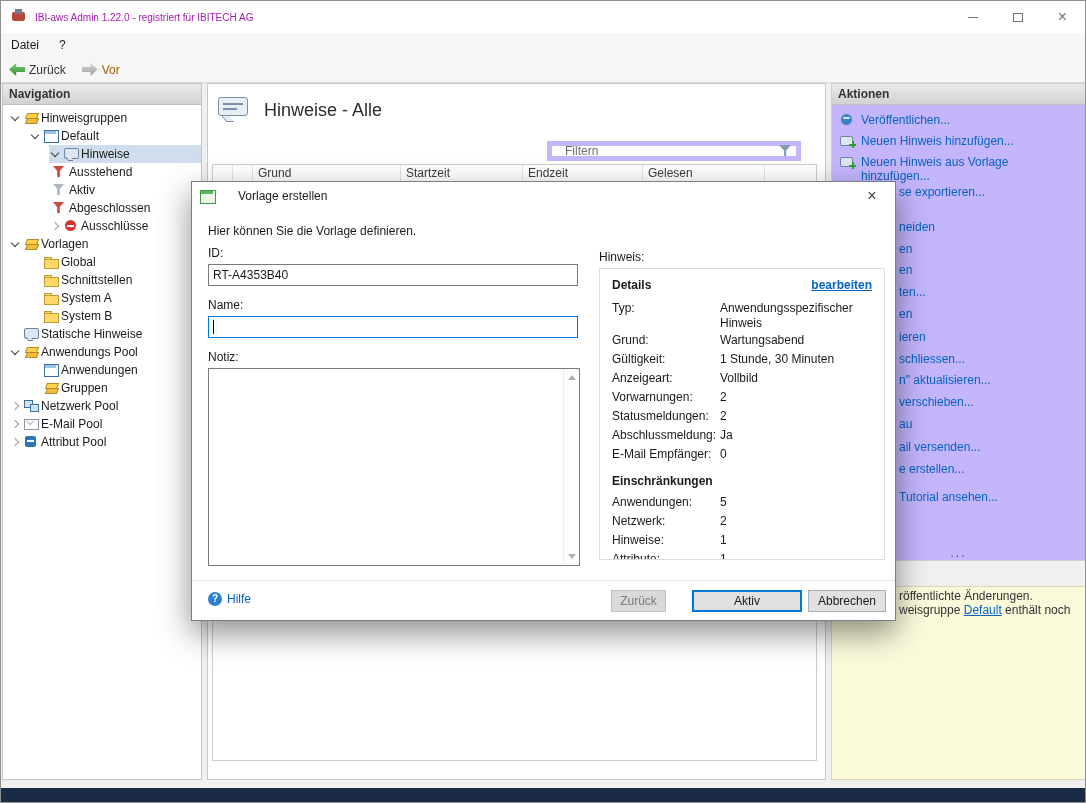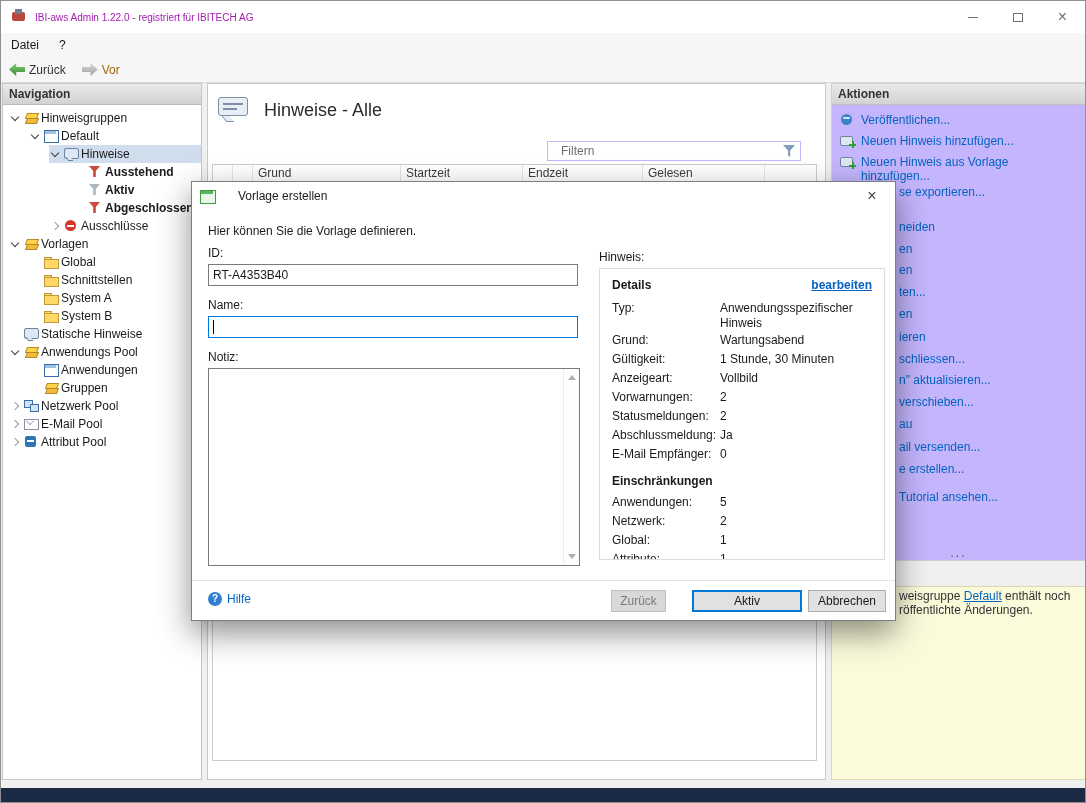--- a/index.html
+++ b/index.html
@@ -36,21 +36,21 @@
   .panel-header { height:21px; background:linear-gradient(#eaeaea,#d2d2d2); border-bottom:1px solid #bdbdbd; display:flex; align-items:center; padding-left:6px; font-weight:bold; color:#333; }
   .nav-panel { position:absolute; left:1px; top:82px; width:200px; height:697px; background:#ffffff; border:1px solid #c6c6c6; }
   .content-panel { position:absolute; left:206px; top:82px; width:619px; height:697px; background:#ffffff; border:1px solid #c8c8c8; }
   .actions-panel { position:absolute; left:830px; top:82px; width:255px; height:478px; background:#c4b5fd; border:1px solid #d0d0d0; }
 
   
   .tree { padding-top:4px; }
   .tree-item { display:flex; height:18px; align-items:center; }
   .row-inner { display:flex; align-items:center; flex:1; height:18px; }
   .tree-item.selected .row-inner { background:#cfdded; }
-  .lvl0 { padding-left:6px; } .lvl1 { padding-left:26px; } .lvl2 { padding-left:46px; } .lvl3 { padding-left:70px;font-weight:bold; }
+  .lvl0 { padding-left:6px; } .lvl1 { padding-left:26px; } .lvl2 { padding-left:46px; } .lvl3 { padding-left:34px; }
   .tlabel { margin-left:2px; white-space:nowrap; }
   .chev { width:13px; height:12px; position:relative; flex:none; }
   .chev.down::before { content:""; position:absolute; left:3px; top:2px; width:5px; height:5px; border-right:1.5px solid #3c3c3c; border-bottom:1.5px solid #3c3c3c; transform:rotate(45deg); }
   .chev.right::before { content:""; position:absolute; left:3px; top:3px; width:5px; height:5px; border-right:1.5px solid #9a9a9a; border-bottom:1.5px solid #9a9a9a; transform:rotate(-45deg); }
   .ti { width:15px; height:14px; position:relative; flex:none; margin-left:2px; }
   .ic-stack::before { content:""; position:absolute; left:2px; top:2px; width:10px; height:4px; background:#ffd24a; border:1px solid #b08d2a; transform:skewX(-20deg); }
   .ic-stack::after { content:""; position:absolute; left:2px; top:7px; width:10px; height:4px; background:#f5b93c; border:1px solid #b08d2a; transform:skewX(-20deg); }
   .ic-window::before { content:""; position:absolute; left:0; top:1px; width:13px; height:11px; background:#fff; border:1px solid #3a6ea5; }
   .ic-window::after { content:""; position:absolute; left:1px; top:2px; width:11px; height:3px; background:#9cc3e5; }
   .ic-bubble::before { content:""; position:absolute; left:0; top:1px; width:13px; height:9px; background:#dde7f2; border:1px solid #6d83a1; border-radius:2px; }
@@ -68,21 +68,21 @@
   .ic-attr::before { content:""; position:absolute; left:1px; top:1px; width:11px; height:11px; background:#2e75b6; border-radius:2px; }
   .ic-attr::after { content:""; position:absolute; left:3px; top:5px; width:7px; height:2px; background:#fff; }
 
   
   .big-bubble { position:absolute; left:10px; top:13px; width:32px; height:26px; }
   .big-bubble .bb-body { position:absolute; left:0; top:0; width:30px; height:19px; background:#e8eef5; border:1px solid #7c8fa6; border-radius:3px; }
   .big-bubble .bb-tail { position:absolute; left:6px; top:19px; width:8px; height:6px; background:#e8eef5; border-left:1px solid #7c8fa6; border-bottom:1px solid #7c8fa6; transform:skewX(38deg); }
   .big-bubble .bb-l1 { position:absolute; left:5px; top:6px; width:20px; height:2px; background:#7c8fa6; }
   .big-bubble .bb-l2 { position:absolute; left:5px; top:11px; width:14px; height:2px; background:#7c8fa6; }
   .content-title { position:absolute; left:56px; top:16px; font-size:18px; color:#2b2b2b; }
-  .filter-box { position:absolute; left:339px; top:57px; width:254px; height:20px; border:1px solid #c4b5fd; background:#fff; display:flex; align-items:center; }
+  .filter-box { position:absolute; left:339px; top:57px; width:254px; height:20px; border:5px solid #c4b5fd; background:#fff; display:flex; align-items:center; }
   .filter-input { border:none; outline:none; flex:1; height:100%; padding-left:13px; font-family:"Liberation Sans", sans-serif; font-size:12px; color:#333; background:transparent; }
   .filter-input::placeholder { color:#6e6e6e; opacity:1; }
   .ic-filter { width:14px; height:14px; position:relative; margin-right:4px; flex:none; }
   .ic-filter::before { content:""; position:absolute; inset:1px; background:#7f9db9; clip-path:polygon(0 0,100% 0,60% 45%,60% 100%,42% 88%,42% 45%); }
   .list-area { position:absolute; left:4px; top:80px; right:8px; bottom:18px; border:1px solid #cdcdcd; }
   .thead { display:flex; height:17px; border-bottom:1px solid #d0d0d0; }
   .th { border-right:1px solid #e4e4e4; padding-left:5px; color:#3c3c3c; font-size:12px; line-height:16px; overflow:hidden; white-space:nowrap; }
   .th.c0 { width:20px; } .th.c1 { width:148px; } .th.c2 { width:122px; } .th.c3 { width:120px; } .th.c4 { width:122px; }
 
   
@@ -368,22 +368,22 @@
     <div class="frag" style="top:289px">n" aktualisieren...</div>
     <div class="frag" style="top:311px">verschieben...</div>
     <div class="frag" style="top:333px">au</div>
     <div class="frag" style="top:356px">ail versenden...</div>
     <div class="frag" style="top:378px">e erstellen...</div>
     <div class="frag" style="top:406px">Tutorial ansehen...</div>
     <div class="actions-more">...</div>
   </div>
 
   <div class="notice">
+    <div class="notice-line">röffentlichte Änderungen.</div>
     <div class="notice-line"><span>weisgruppe </span><span class="link">Default</span><span> enthält noch</span></div>
-    <div class="notice-line">röffentlichte Änderungen.</div>
   </div>
 
   <div class="statusbar"></div>
 
   <div class="dialog">
     <div class="dlg-titlebar">
       <span class="ic-dialog-app"></span>
       <span class="dlg-title">Vorlage erstellen</span>
     </div>
     <div class="dlg-close">×</div>
@@ -445,21 +445,21 @@
       <div class="dsection">Einschränkungen</div>
       <div class="drow">
           <span class="dlabel">Anwendungen:</span>
           <span class="dvalue">5</span>
         </div>
       <div class="drow">
           <span class="dlabel">Netzwerk:</span>
           <span class="dvalue">2</span>
         </div>
       <div class="drow">
-          <span class="dlabel">Global:</span>
+          <span class="dlabel">Hinweise:</span>
           <span class="dvalue">1</span>
         </div>
       <div class="drow">
           <span class="dlabel">Attribute:</span>
           <span class="dvalue">1</span>
         </div>
     </div>
 
     <div class="dlg-footer">
       <div class="help-link">

